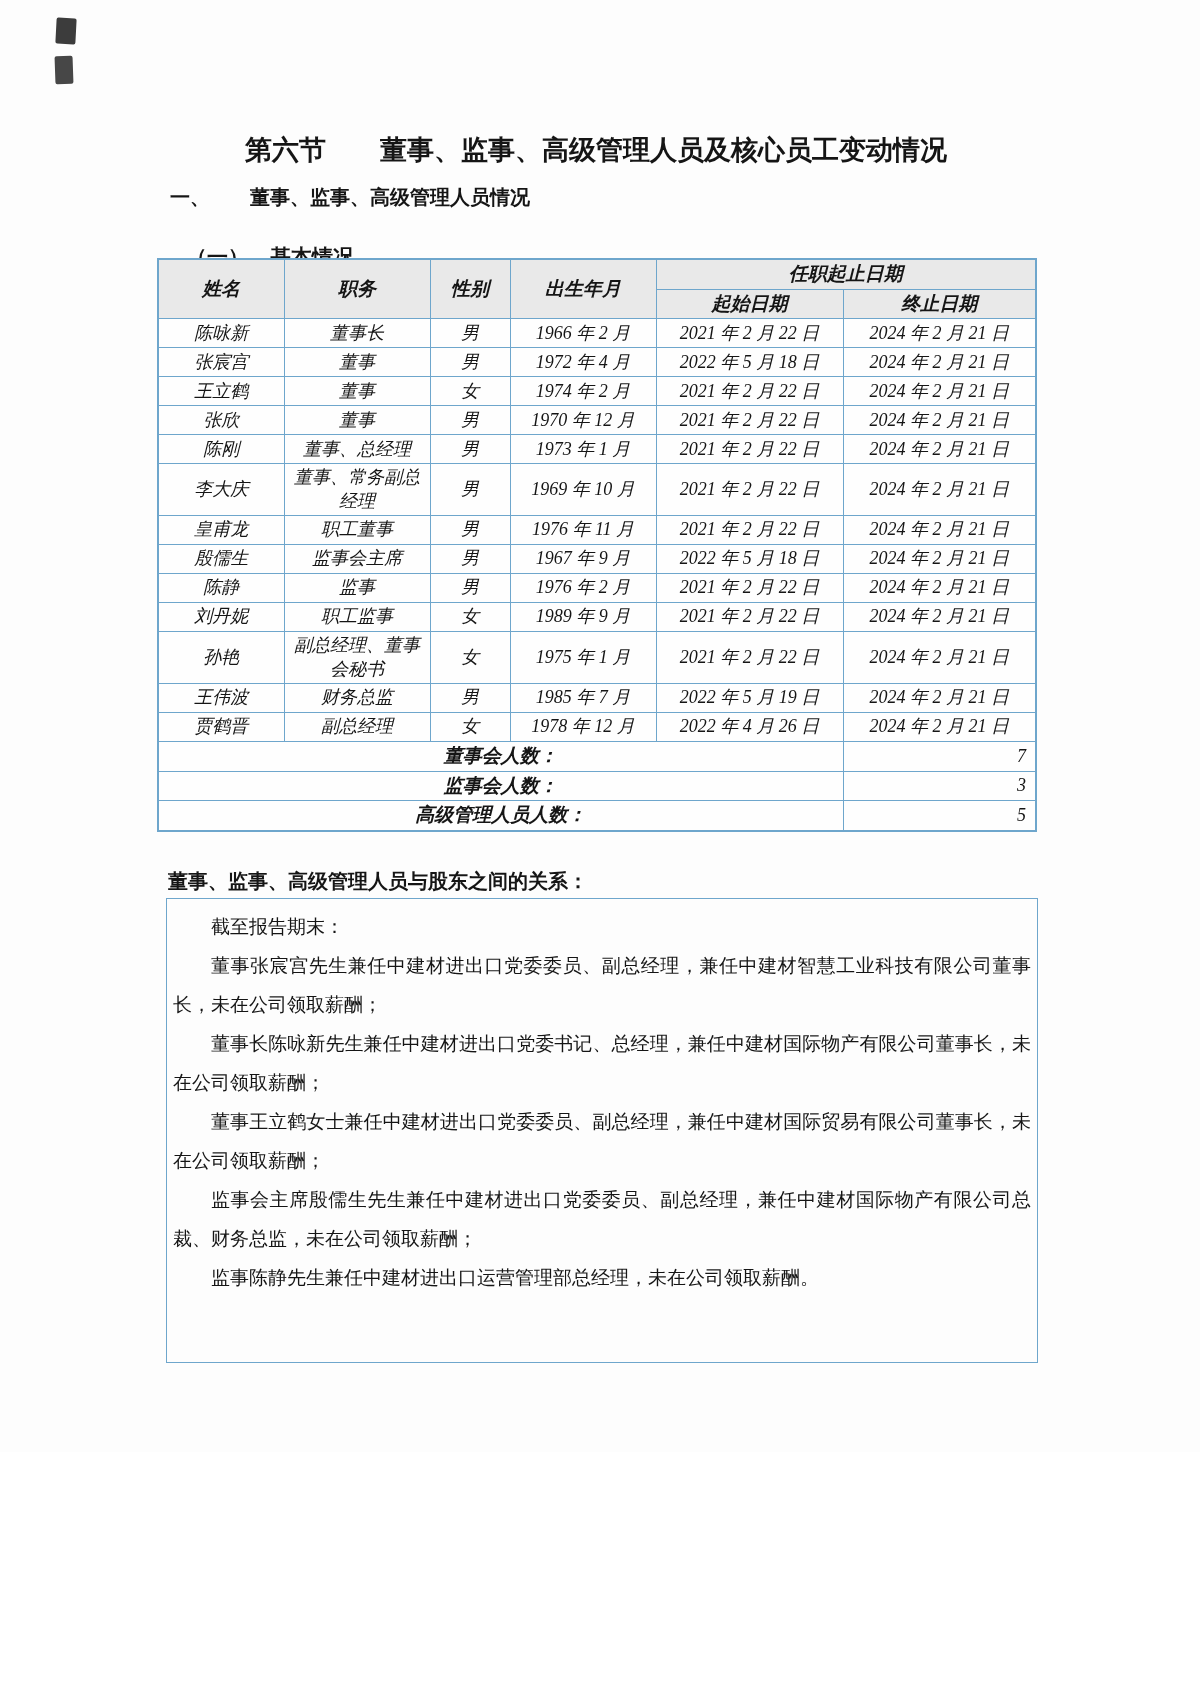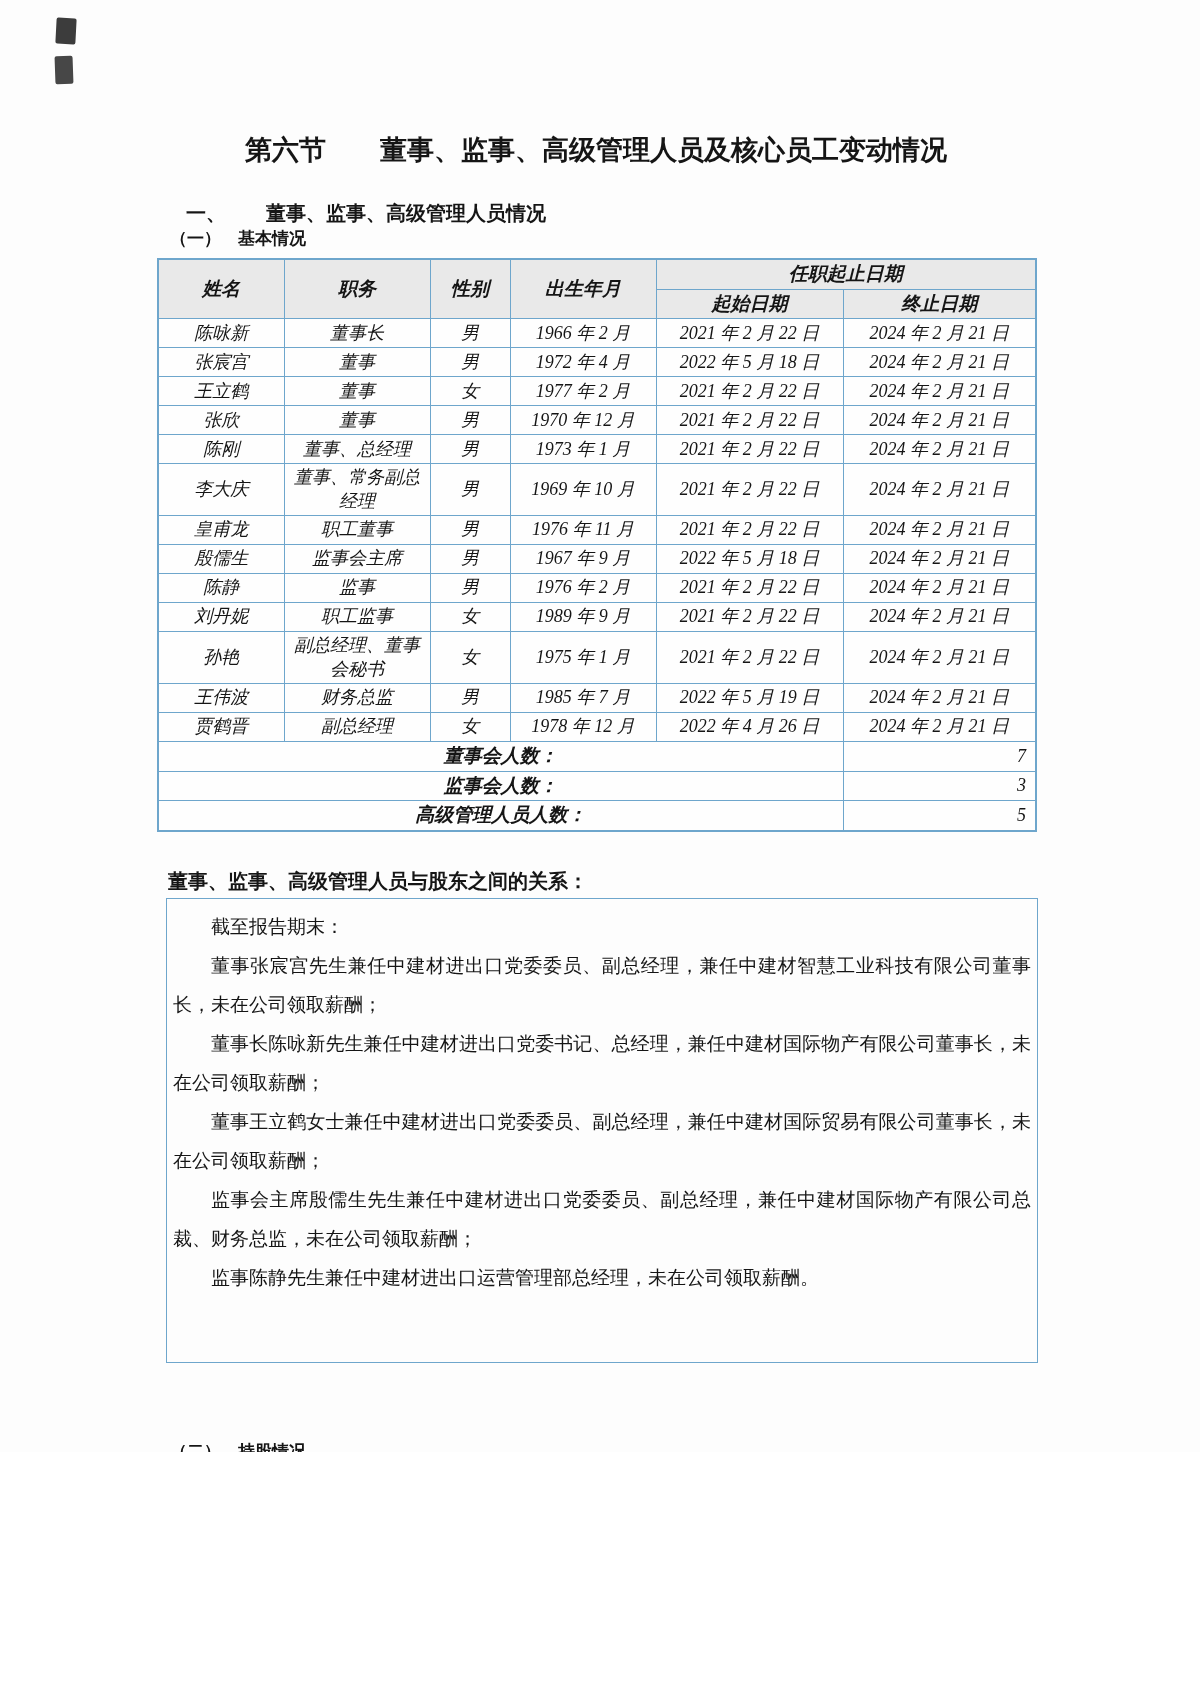--- a/index.html
+++ b/index.html
@@ -5,24 +5,24 @@
   html,body{margin:0;padding:0;background:#ffffff;}
   .page{position:relative;width:1200px;height:1452px;background:#fdfdfd;overflow:hidden;
         font-family:"Liberation Serif","DejaVu Serif",serif;color:#151515;}
   
   .artifact{position:absolute;background:#3c3c3c;border-radius:2px;}
   .artifact.a1{left:56px;top:18px;width:20px;height:26px;transform:rotate(3deg);}
   .artifact.a2{left:55px;top:56px;width:18px;height:28px;background:#474747;transform:rotate(-2deg);}
 
   .doc-title{position:absolute;top:132px;left:157px;width:878px;margin:0;text-align:center;
              font-family:"Liberation Sans","DejaVu Sans",sans-serif;font-weight:bold;font-size:27px;}
-  .h-l1{position:absolute;top:184px;left:170px;margin:16px;
+  .h-l1{position:absolute;top:184px;left:170px;margin:0;
         font-family:"Liberation Sans","DejaVu Sans",sans-serif;font-weight:bold;font-size:20px;}
-  .h-l2{position:absolute;left:170px;margin:0;
-        font-family:"Liberation Sans","DejaVu Sans",sans-serif;font-weight:bold;font-size:17px;}
+  .h-l2{position:absolute;left:170px;margin:16px;
+        font-family:"Liberation Sans","DejaVu Sans",sans-serif;font-weight:bold;font-size:21px;}
   .h-basic{top:227px;}
   .h-holdings{top:1440px;}
 
   table{border-collapse:collapse;table-layout:fixed;font-style:italic;}
   .basic-table{position:absolute;top:258px;left:157px;width:878px;font-size:18px;}
   .basic-table th,.basic-table td{border:1px solid #6ea6cc;text-align:center;
        padding:2px 5px;line-height:1.3;overflow:hidden;}
   .basic-table thead th{background:#e9e9e9;height:24px;
        font-family:"Liberation Sans","DejaVu Sans",sans-serif;font-weight:bold;font-size:19px;}
   .basic-table tbody td{height:24px;background:#fefefe;}
@@ -91,21 +91,21 @@
         <td>董事</td>
         <td>男</td>
         <td>1972 年 4 月</td>
         <td>2022 年 5 月 18 日</td>
         <td>2024 年 2 月 21 日</td>
       </tr>
       <tr>
         <td>王立鹤</td>
         <td>董事</td>
         <td>女</td>
-        <td>1977 年 2 月</td>
+        <td>1974 年 2 月</td>
         <td>2021 年 2 月 22 日</td>
         <td>2024 年 2 月 21 日</td>
       </tr>
       <tr>
         <td>张欣</td>
         <td>董事</td>
         <td>男</td>
         <td>1970 年 12 月</td>
         <td>2021 年 2 月 22 日</td>
         <td>2024 年 2 月 21 日</td>

